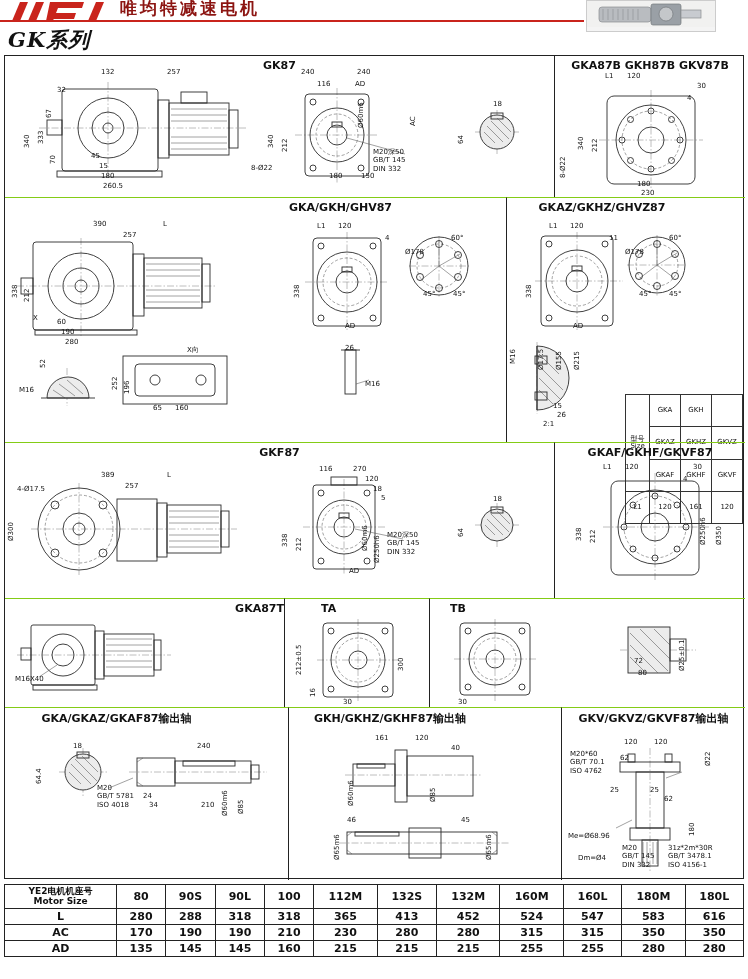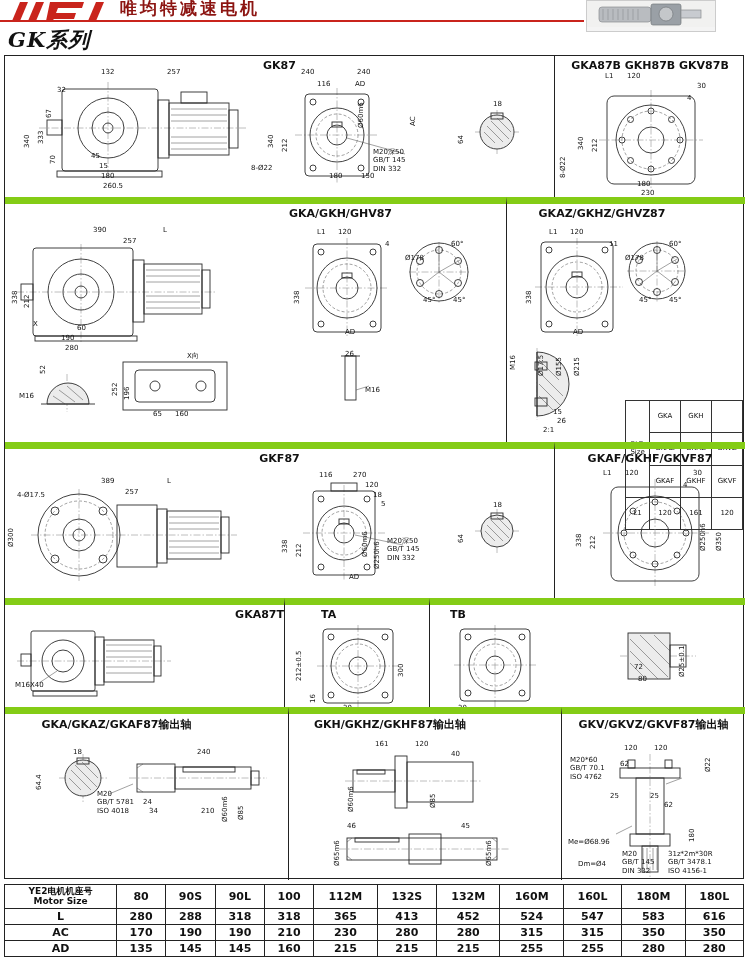--- a/index.html
+++ b/index.html
@@ -14,21 +14,21 @@
          color:#8c1512;letter-spacing:3px;white-space:nowrap}
   .redline{position:absolute;left:0;top:20px;width:584px;height:2px;background:#c9241c}
   .photo{position:absolute;left:586px;top:0;border:1px solid #ccc;background:#f4f4f4}
   .series{position:absolute;left:8px;top:26px;font-family:"DejaVu Serif","Liberation Serif",serif;
           font-style:italic;font-weight:bold;font-size:21px;letter-spacing:1px}
 
   
   .sheet{position:absolute;left:4px;top:55px;width:740px;height:824px;border:1px solid #222}
   .panel{position:absolute}
   .panel.bl{border-left:1px solid #222}
-  .panel.bt{border-top:7px solid #84cc16}
+  .panel.bt{border-top:1px solid #84cc16}
   .ptitle{position:absolute;left:0;right:0;top:3px;text-align:center;font-size:11px;
           font-weight:bold;white-space:nowrap}
   .art{position:absolute;left:0;top:0}
   .ln{fill:none;stroke:#2b2b2b;stroke-width:.9}
   .thin{fill:none;stroke:#555;stroke-width:.55}
   .cl{fill:none;stroke:#888;stroke-width:.55;stroke-dasharray:7 2 1.5 2}
   .sec{fill:#ececec;stroke:#2b2b2b;stroke-width:.9}
   .dim{position:absolute;font-size:7px;line-height:1.2;color:#111;white-space:pre-line}
   .vdim{transform:rotate(-90deg);transform-origin:0 0;white-space:nowrap}
 
@@ -254,21 +254,21 @@
         </g>
       <path class="thin" d="M351 186L364 182"></path>
     </svg>
     <div class="dims">
         <span class="dim" style="left: 88px; top: 22px;">390</span>
         <span class="dim" style="left: 158px; top: 22px;">L</span>
         <span class="dim" style="left: 118px; top: 33px;">257</span>
         <span class="dim vdim" style="left: 6px; top: 100px;">338</span>
         <span class="dim vdim" style="left: 18px; top: 104px;">212</span>
         <span class="dim" style="left: 28px; top: 116px;">X</span>
-        <span class="dim" style="left: 52px; top: 120px; margin-left: 20px;">60</span>
+        <span class="dim" style="left: 52px; top: 120px;">60</span>
         <span class="dim" style="left: 56px; top: 130px;">190</span>
         <span class="dim" style="left: 60px; top: 140px;">280</span>
         <span class="dim" style="left: 312px; top: 24px;">L1</span>
         <span class="dim" style="left: 333px; top: 24px;">120</span>
         <span class="dim" style="left: 380px; top: 36px;">4</span>
         <span class="dim" style="left: 400px; top: 50px;">Ø178</span>
         <span class="dim" style="left: 446px; top: 36px;">60°</span>
         <span class="dim" style="left: 418px; top: 92px;">45°</span>
         <span class="dim" style="left: 448px; top: 92px;">45°</span>
         <span class="dim vdim" style="left: 288px; top: 100px;">338</span>

